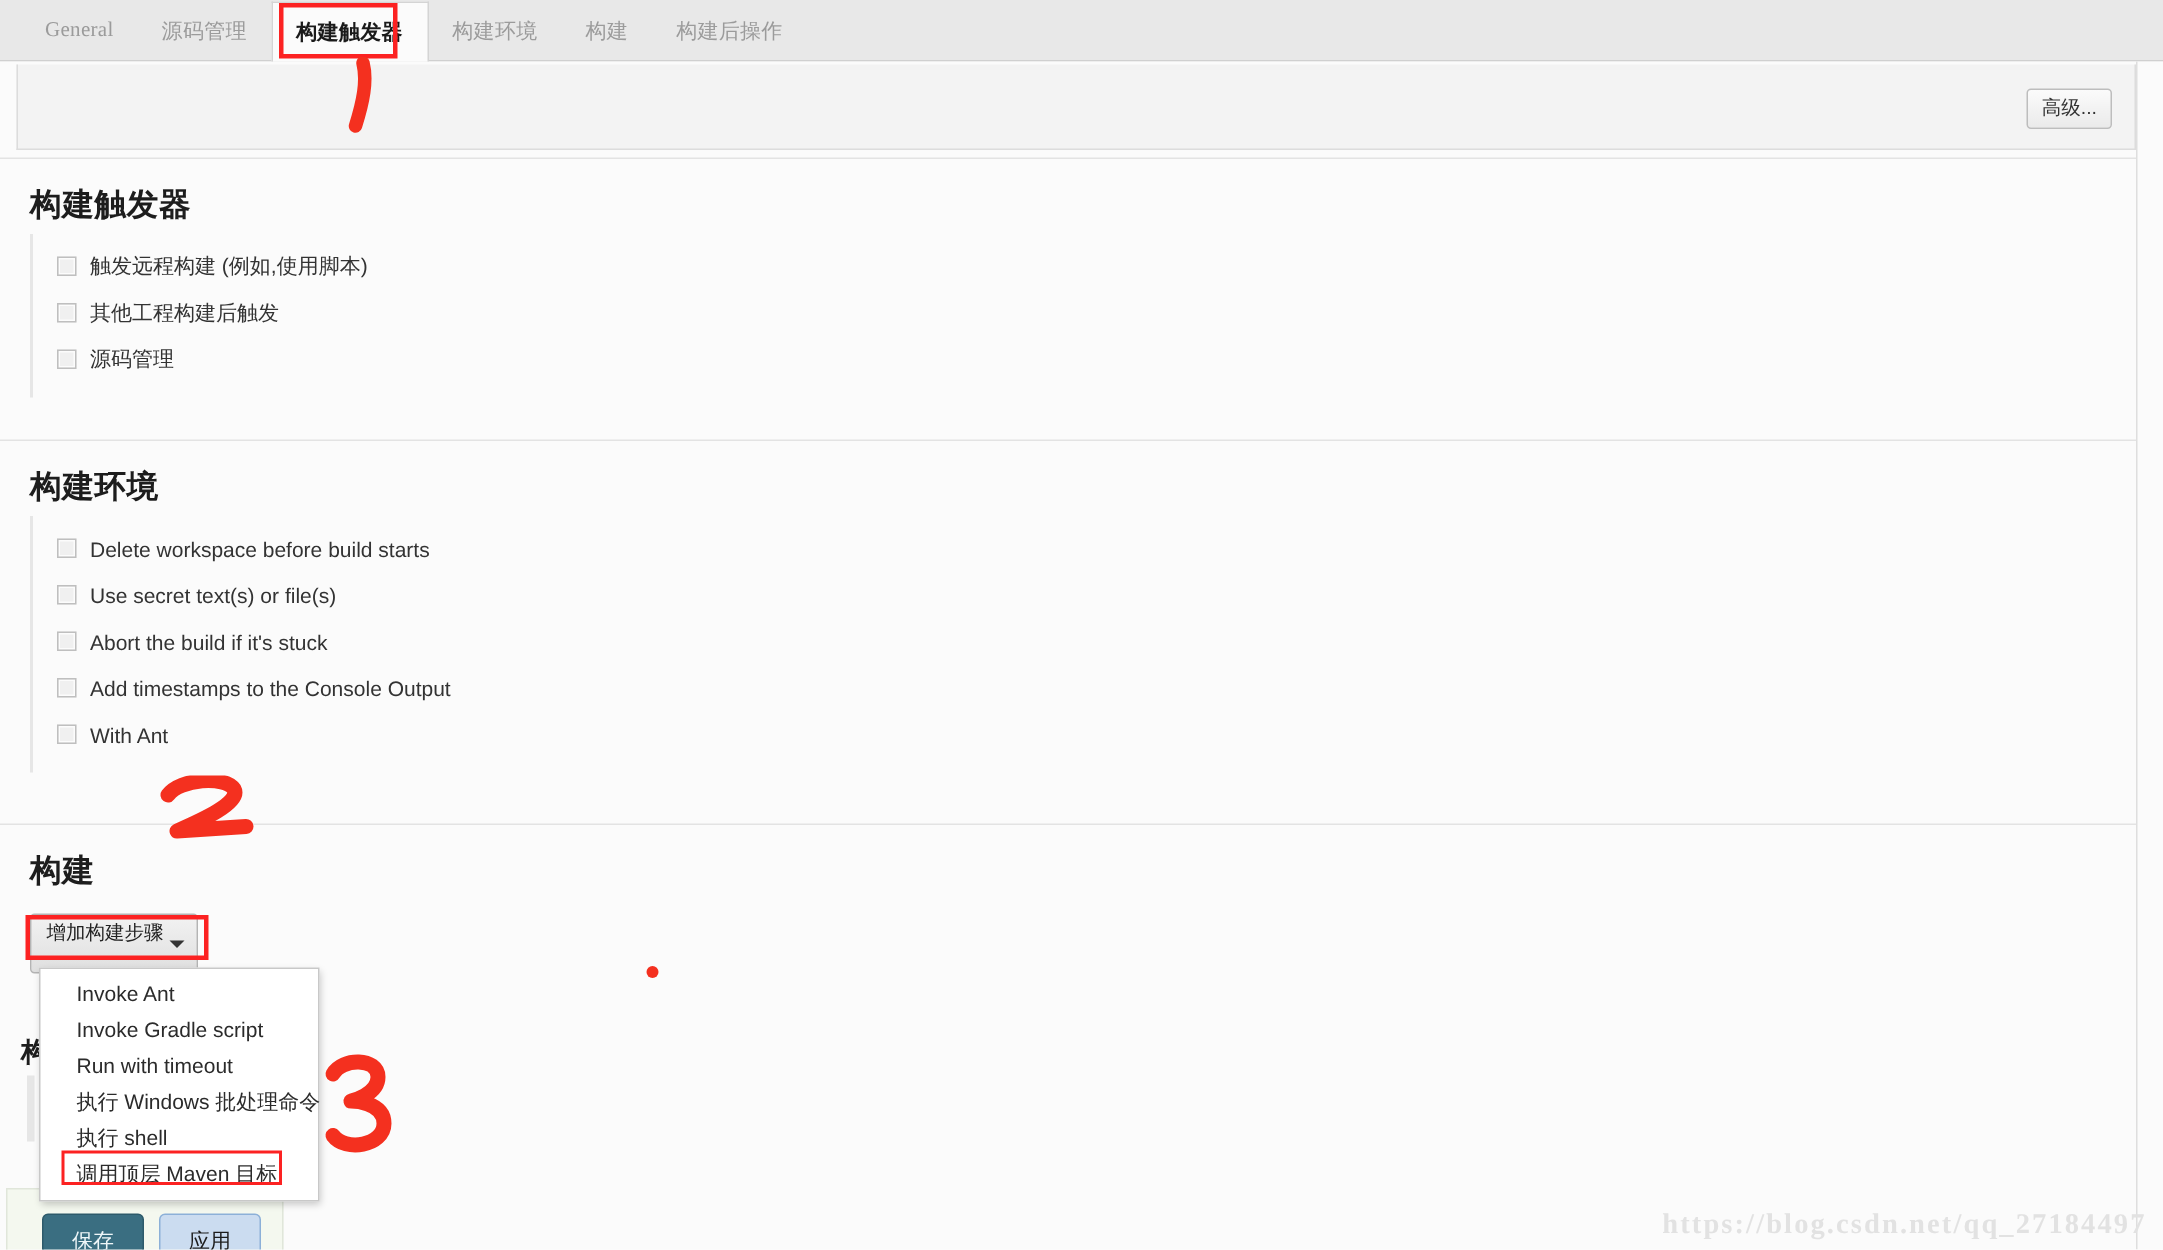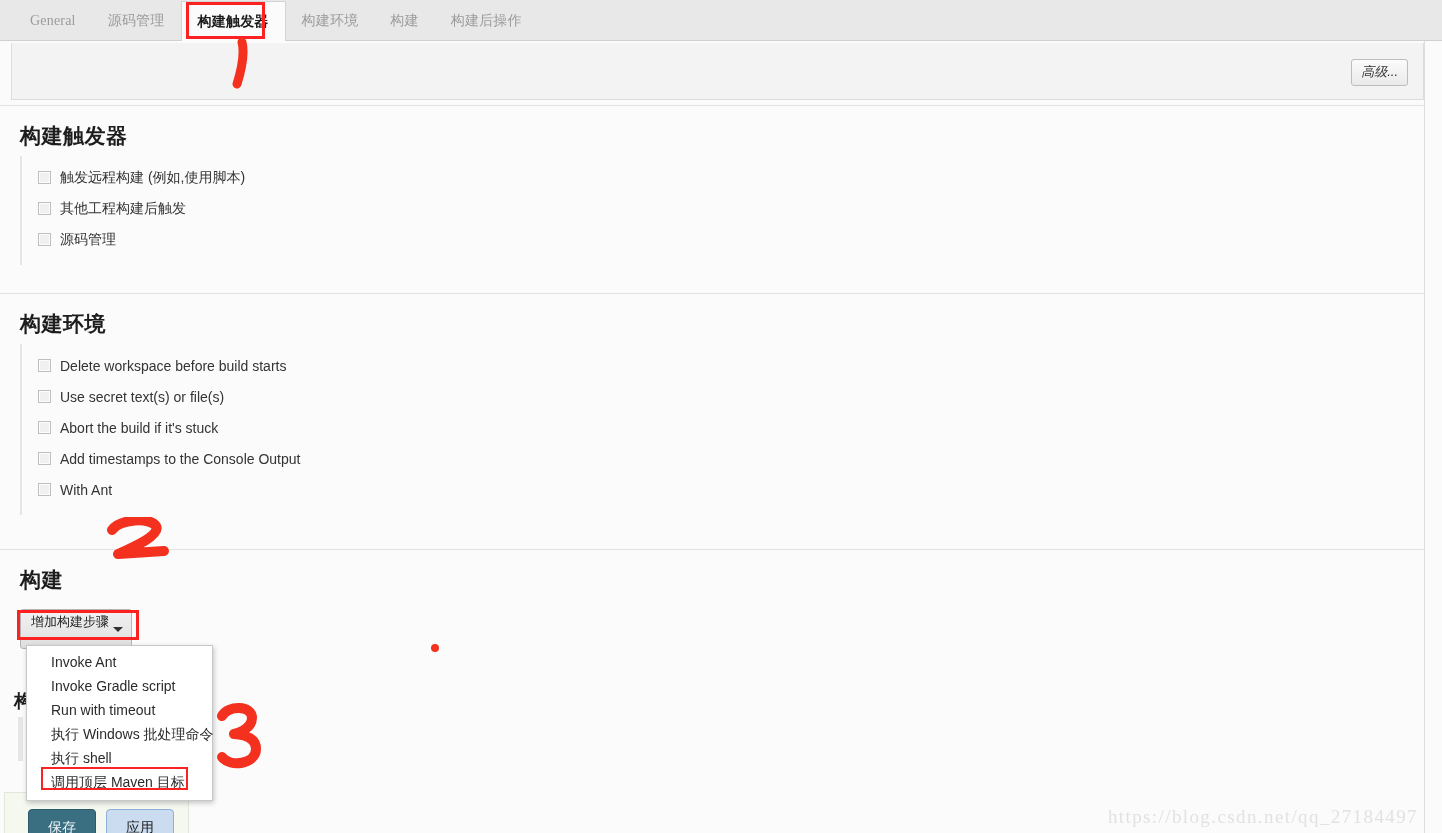--- a/index.html
+++ b/index.html
@@ -88,21 +88,20 @@
     right: 15px; top: 16px;
     min-width: 52px;
     padding: 5px 9px 6px;
     font-size: 13px;
     color: #333;
     background: linear-gradient(#fbfbfb, #eaeaea);
     border: 1px solid #bdbdbd;
     border-radius: 3px;
     cursor: pointer;
     line-height: 1.1;
-    font-style: italic;
   }
 
   .section {
     position: absolute;
     left: 0;
     width: 1424px;
     border-top: 1px solid #e3e3e3;
     background: #fbfbfb;
   }
   .section-title {
@@ -239,26 +238,27 @@
     position: absolute;
     left: 431px; top: 603px;
     width: 8px; height: 8px;
     border-radius: 50%;
     background: #f4301f;
     z-index: 30;
   }
 
   .watermark {
     position: absolute;
-    right: 24px; bottom: 5px;
+    right: 11px; bottom: 5px;
     font-family: "Liberation Serif", "DejaVu Serif", serif;
     font-size: 19px;
     color: #e2e2e2;
     letter-spacing: 1.4px;
     user-select: none;
+    font-weight: bold;
   }
 
   .rightrule {
     position: absolute;
     left: 1424px; top: 41px;
     width: 1px; height: 792px;
     background: #dedede;
   }
   .hiddenbits {
     position: absolute;

